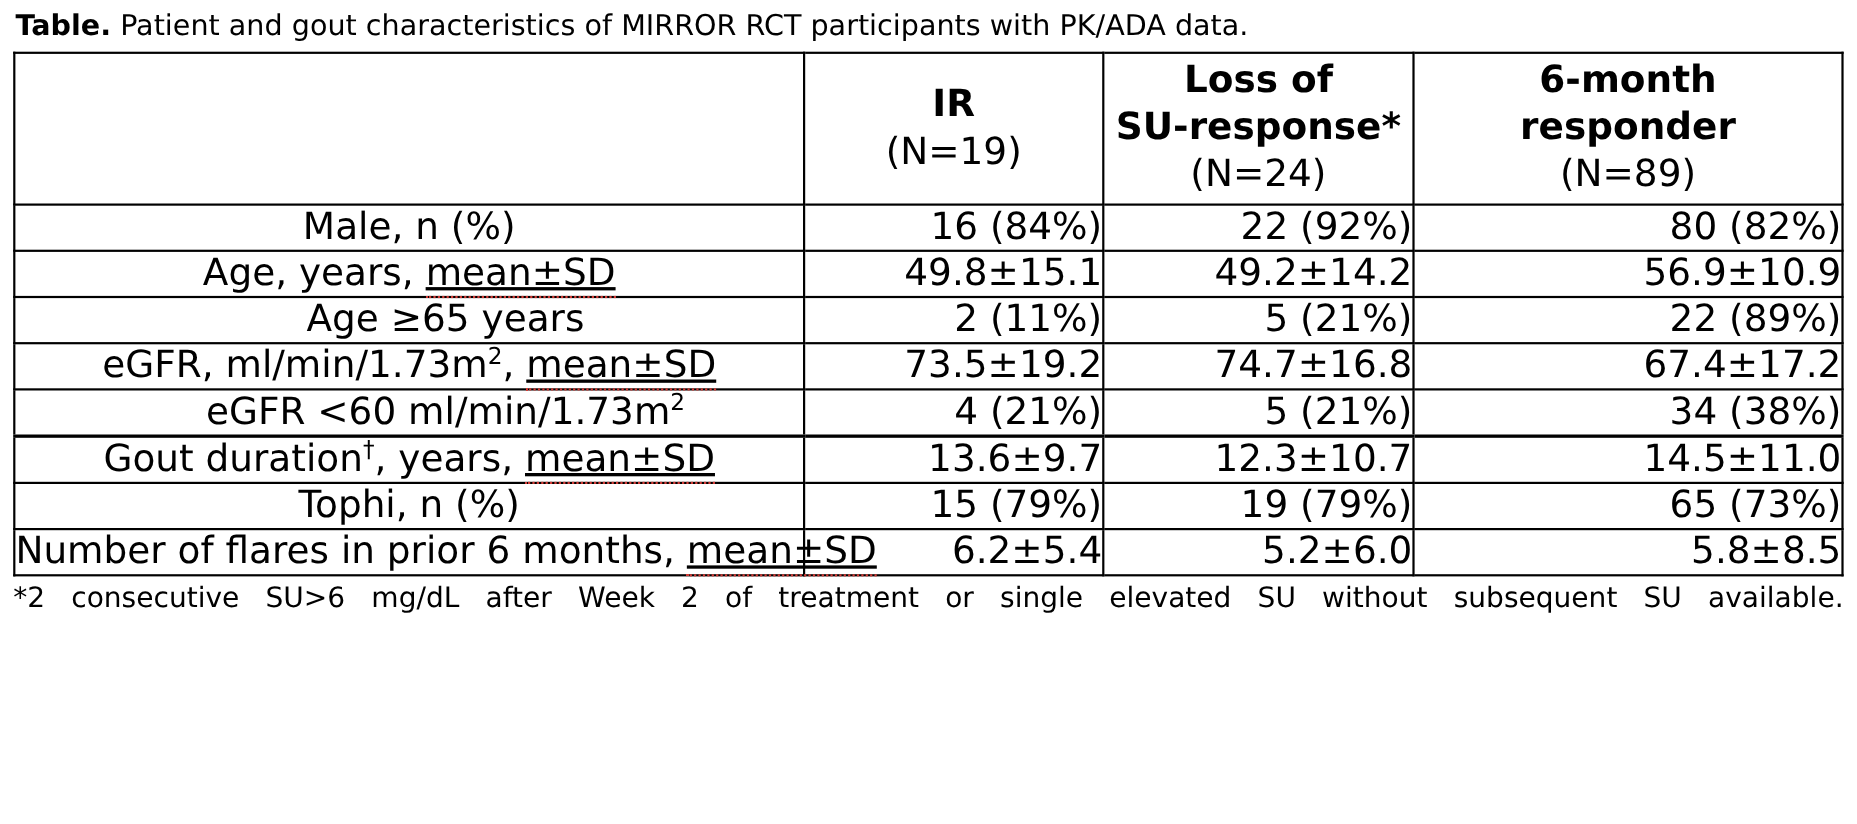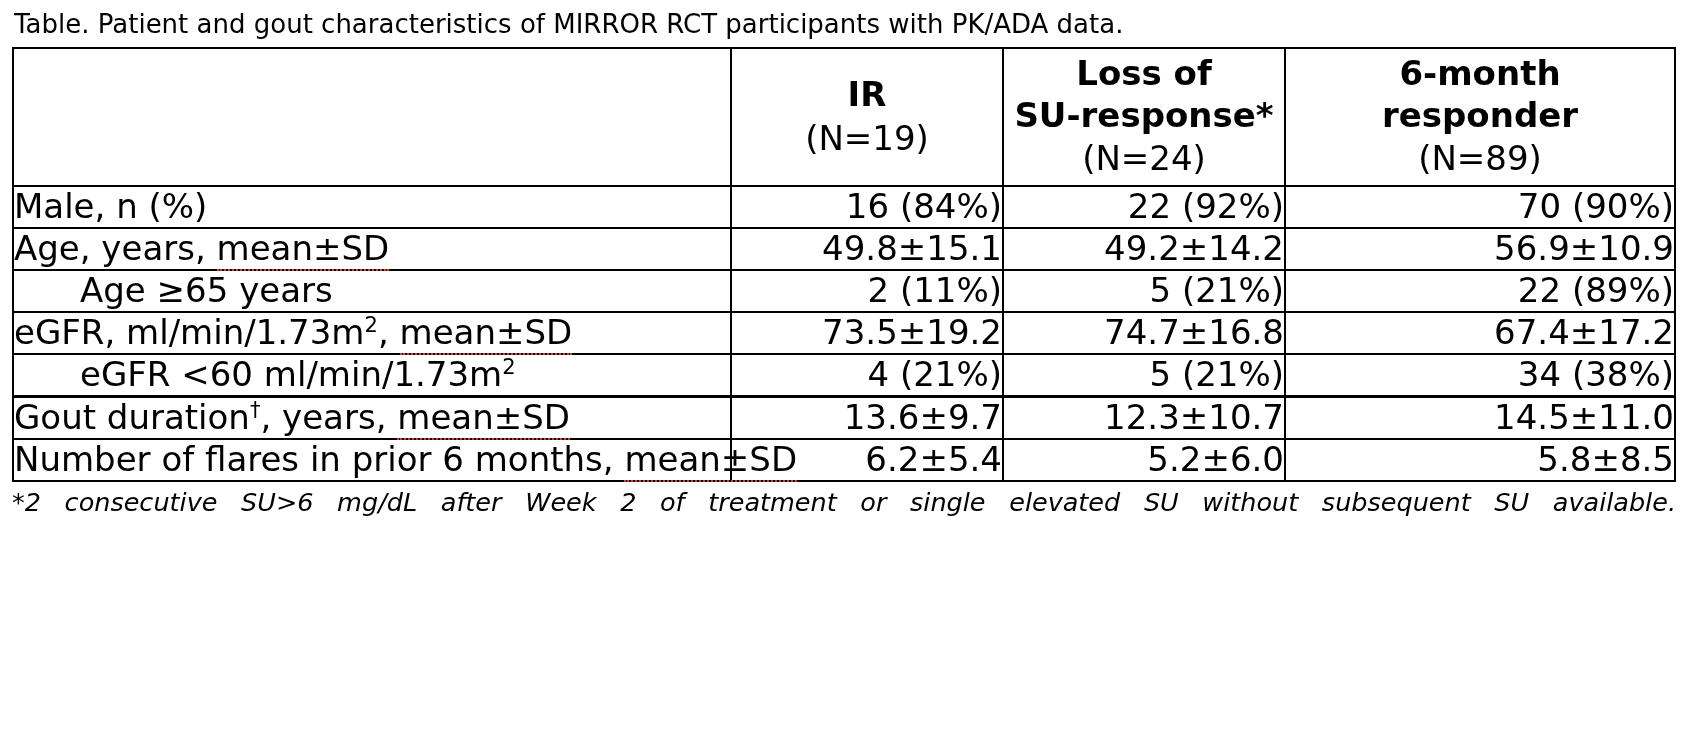--- a/index.html
+++ b/index.html
@@ -21,21 +21,21 @@
     box-sizing: border-box;
     padding: 8px 12px 0 12px;
   }
   .caption {
     font-size: 26px;
     line-height: 1.25;
     margin: 0 0 6px 2px;
     white-space: nowrap;
   }
   .caption .lead {
-    font-weight: normal;
+    font-weight: bold;
   }
   table.maintable {
     border-collapse: collapse;
     width: 1664px;
     table-layout: fixed;
     font-size: 34px;
   }
   table.maintable td, table.maintable th {
     border: 2px solid #000000;
     padding: 0;
@@ -61,55 +61,55 @@
   }
   thead th.blank {
     border-left: 2px solid #000000;
   }
   tbody td {
     height: 40px;
     padding: 2px 6px;
     line-height: 1.15;
   }
   td.label {
-    text-align: left;
+    text-align: center;
     padding-left: 14px;
     white-space: nowrap;
   }
   td.label.indent {
     padding-left: 66px;
     margin-left: 29px;
   }
   td.val {
     text-align: right;
     white-space: nowrap;
   }
   
   tr.group-start td {
     border-top: 3px solid #000000;
   }
   .spellerr {
     border-bottom: 2px dotted #d23b36;
     padding-bottom: 1px;
+    text-decoration: underline;
   }
   .footnotes {
     margin-top: 4px;
     font-size: 25.5px;
     line-height: 1.3;
   }
   .footnotes .fn {
     white-space: nowrap;
     margin-bottom: 2px;
   }
   .fn1 {
     text-align: justify;
     text-align-last: justify;
     white-space: normal;
     width: 1664px;
-    font-style: italic;
   }
   sup {
     font-size: 0.62em;
     vertical-align: super;
     line-height: 0;
   }
   .dagger-lead {
     border-bottom: 2px dotted #d23b36;
   }
 </style>
@@ -147,21 +147,21 @@
           <span class="nline">(N=89)</span>
         </th>
       </tr>
     </thead>
     <tbody>
 
       <tr>
         <td class="label">Male, n (%)</td>
         <td class="val">16 (84%)</td>
         <td class="val">22 (92%)</td>
-        <td class="val">70 (90%)</td>
+        <td class="val">80 (82%)</td>
       </tr>
       <tr>
         <td class="label">Age, years, <span class="spellerr">mean±SD</span></td>
         <td class="val">49.8±15.1</td>
         <td class="val">49.2±14.2</td>
         <td class="val">56.9±10.9</td>
       </tr>
       <tr>
         <td class="label indent">Age ≥65 years</td>
         <td class="val">2 (11%)</td>
@@ -181,20 +181,26 @@
         <td class="val">34 (38%)</td>
       </tr>
 
       <tr class="group-start">
         <td class="label">Gout duration<sup>†</sup>, years, <span class="spellerr">mean±SD</span></td>
         <td class="val">13.6±9.7</td>
         <td class="val">12.3±10.7</td>
         <td class="val">14.5±11.0</td>
       </tr>
       <tr>
+        <td class="label">Tophi, n (%)</td>
+        <td class="val">15 (79%)</td>
+        <td class="val">19 (79%)</td>
+        <td class="val">65 (73%)</td>
+      </tr>
+      <tr>
         <td class="label">Number of flares in prior 6 months, <span class="spellerr">mean±SD</span></td>
         <td class="val">6.2±5.4</td>
         <td class="val">5.2±6.0</td>
         <td class="val">5.8±8.5</td>
       </tr>
     </tbody>
   </table>
 
   <div class="footnotes">
     <div class="fn fn1">*2 consecutive SU&gt;6 mg/dL after Week 2 of treatment or single elevated SU without subsequent SU available.</div>

